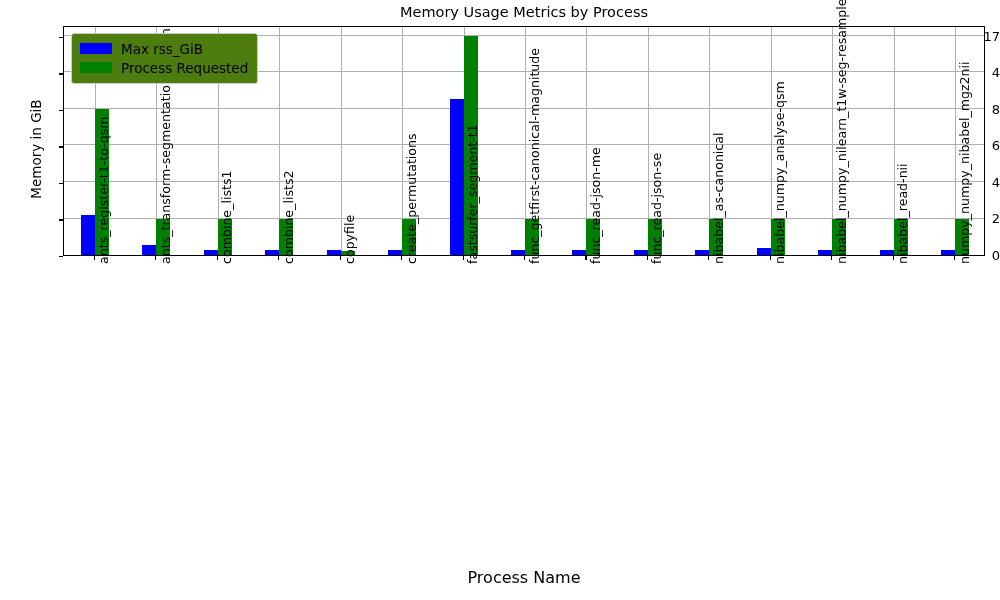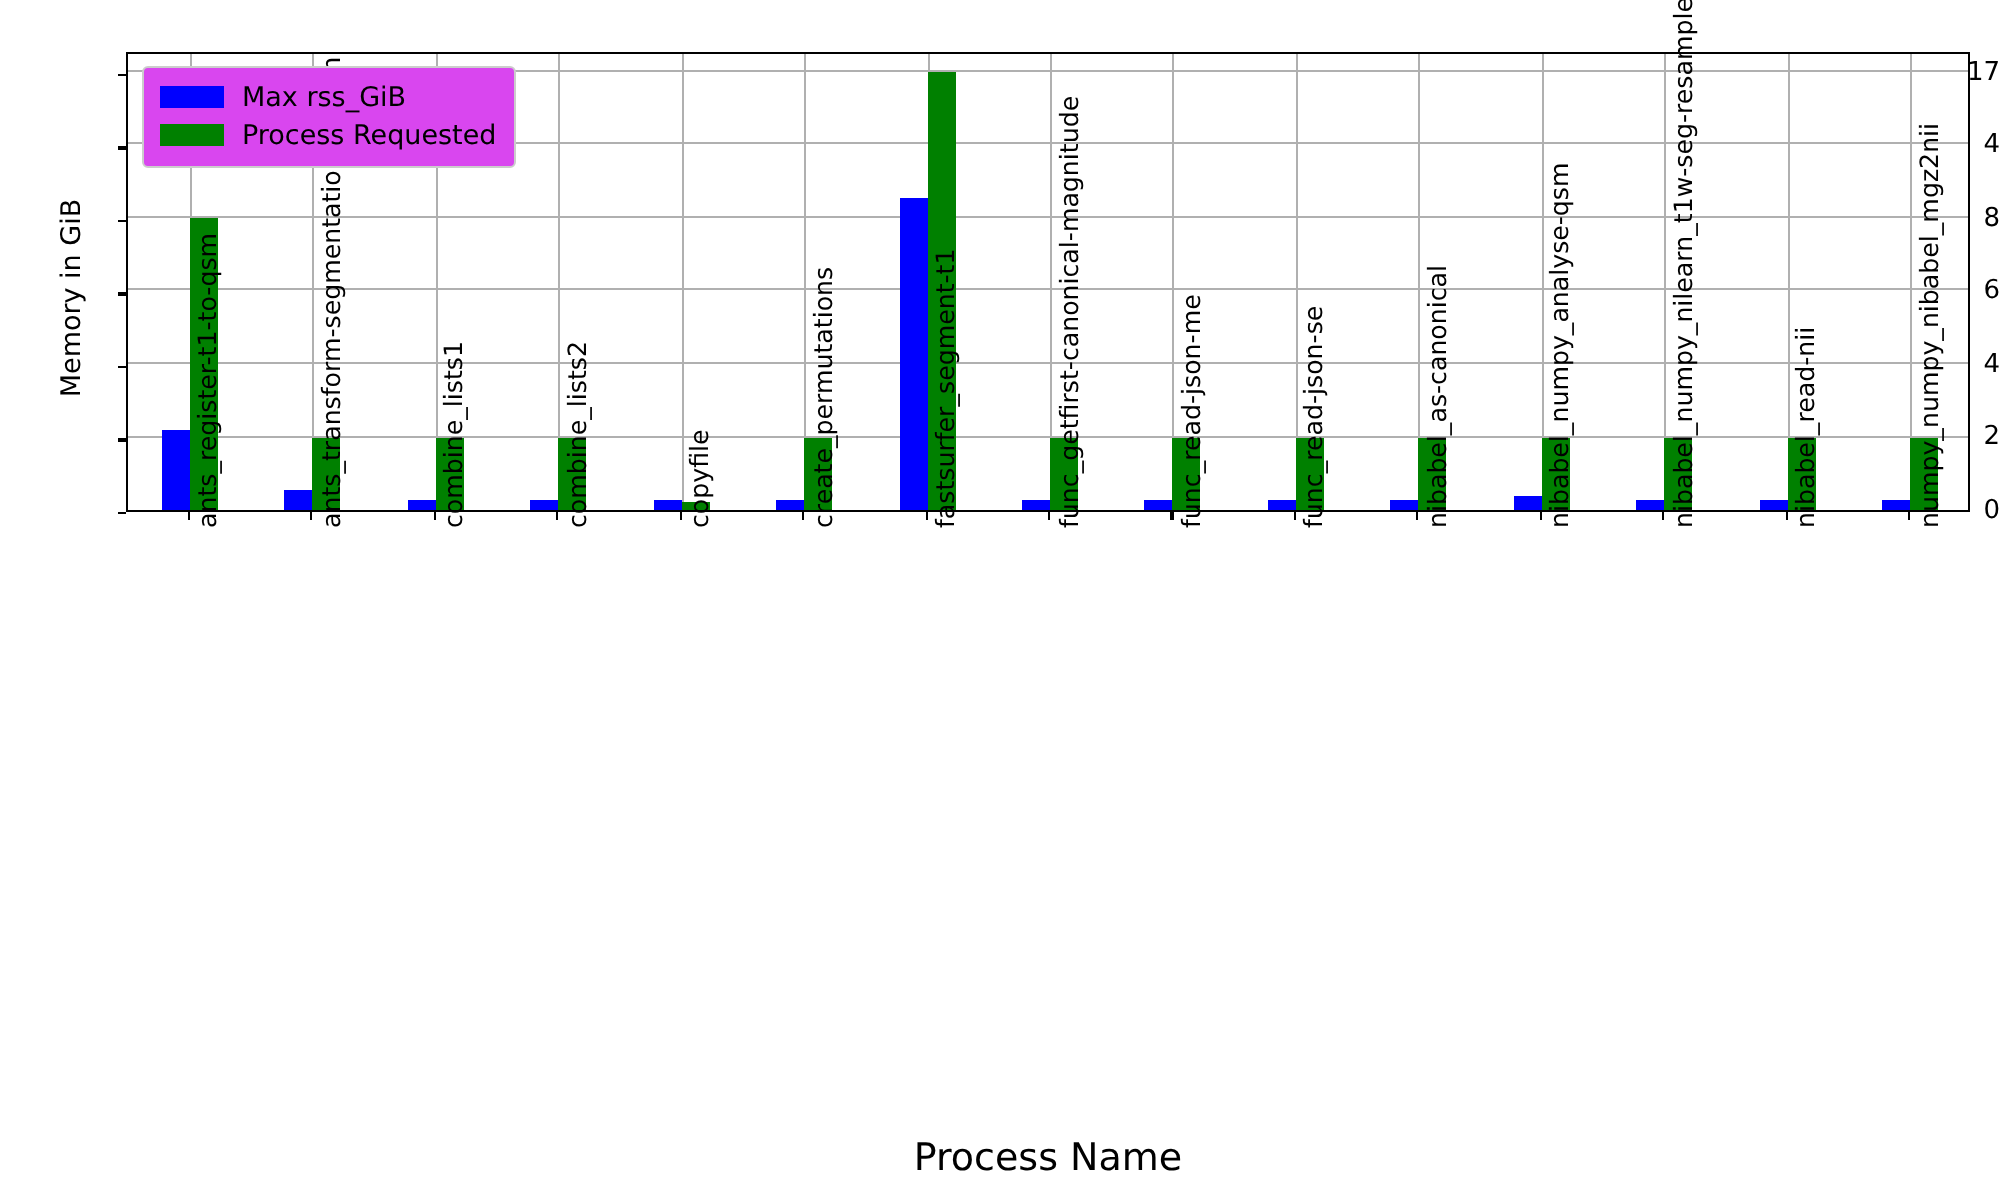--- a/index.html
+++ b/index.html
@@ -116,30 +116,30 @@
     transform: rotate(-90deg);
     transform-origin: left top;
     color: #000000;
   }
   #xlabel {
     position: absolute;
     left: 63px;
     top: 568px;
     width: 922px;
     text-align: center;
-    font-size: 19px;
+    font-size: 16px;
     white-space: nowrap;
   }
 
   
   #legend {
     position: absolute;
     left: 71px;
     top: 33px;
-    background: #d946ef;
+    background: #4d7c0f;
     border: 1px solid #cccccc;
     border-radius: 3px;
     padding: 5px 9px 6px 8px;
     box-sizing: border-box;
     z-index: 5;
   }
   .legend-row {
     display: flex;
     align-items: center;
     height: 19px;
@@ -157,20 +157,21 @@
     line-height: 14px;
     color: #000000;
     white-space: nowrap;
   }
 </style>
 </head>
 <body>
 
 <div id="figure">
 
+  <div id="chart-title">Memory Usage Metrics by Process</div>
 
   <div id="plot-area">
     <div id="gridlines-h">
         <div class="gridline-h" style="bottom: 36.5079px;"></div>
         <div class="gridline-h" style="bottom: 73.0159px;"></div>
         <div class="gridline-h" style="bottom: 109.524px;"></div>
         <div class="gridline-h" style="bottom: 146.032px;"></div>
         <div class="gridline-h" style="bottom: 182.54px;"></div>
         <div class="gridline-h" style="bottom: 219.048px;"></div>
       </div>

